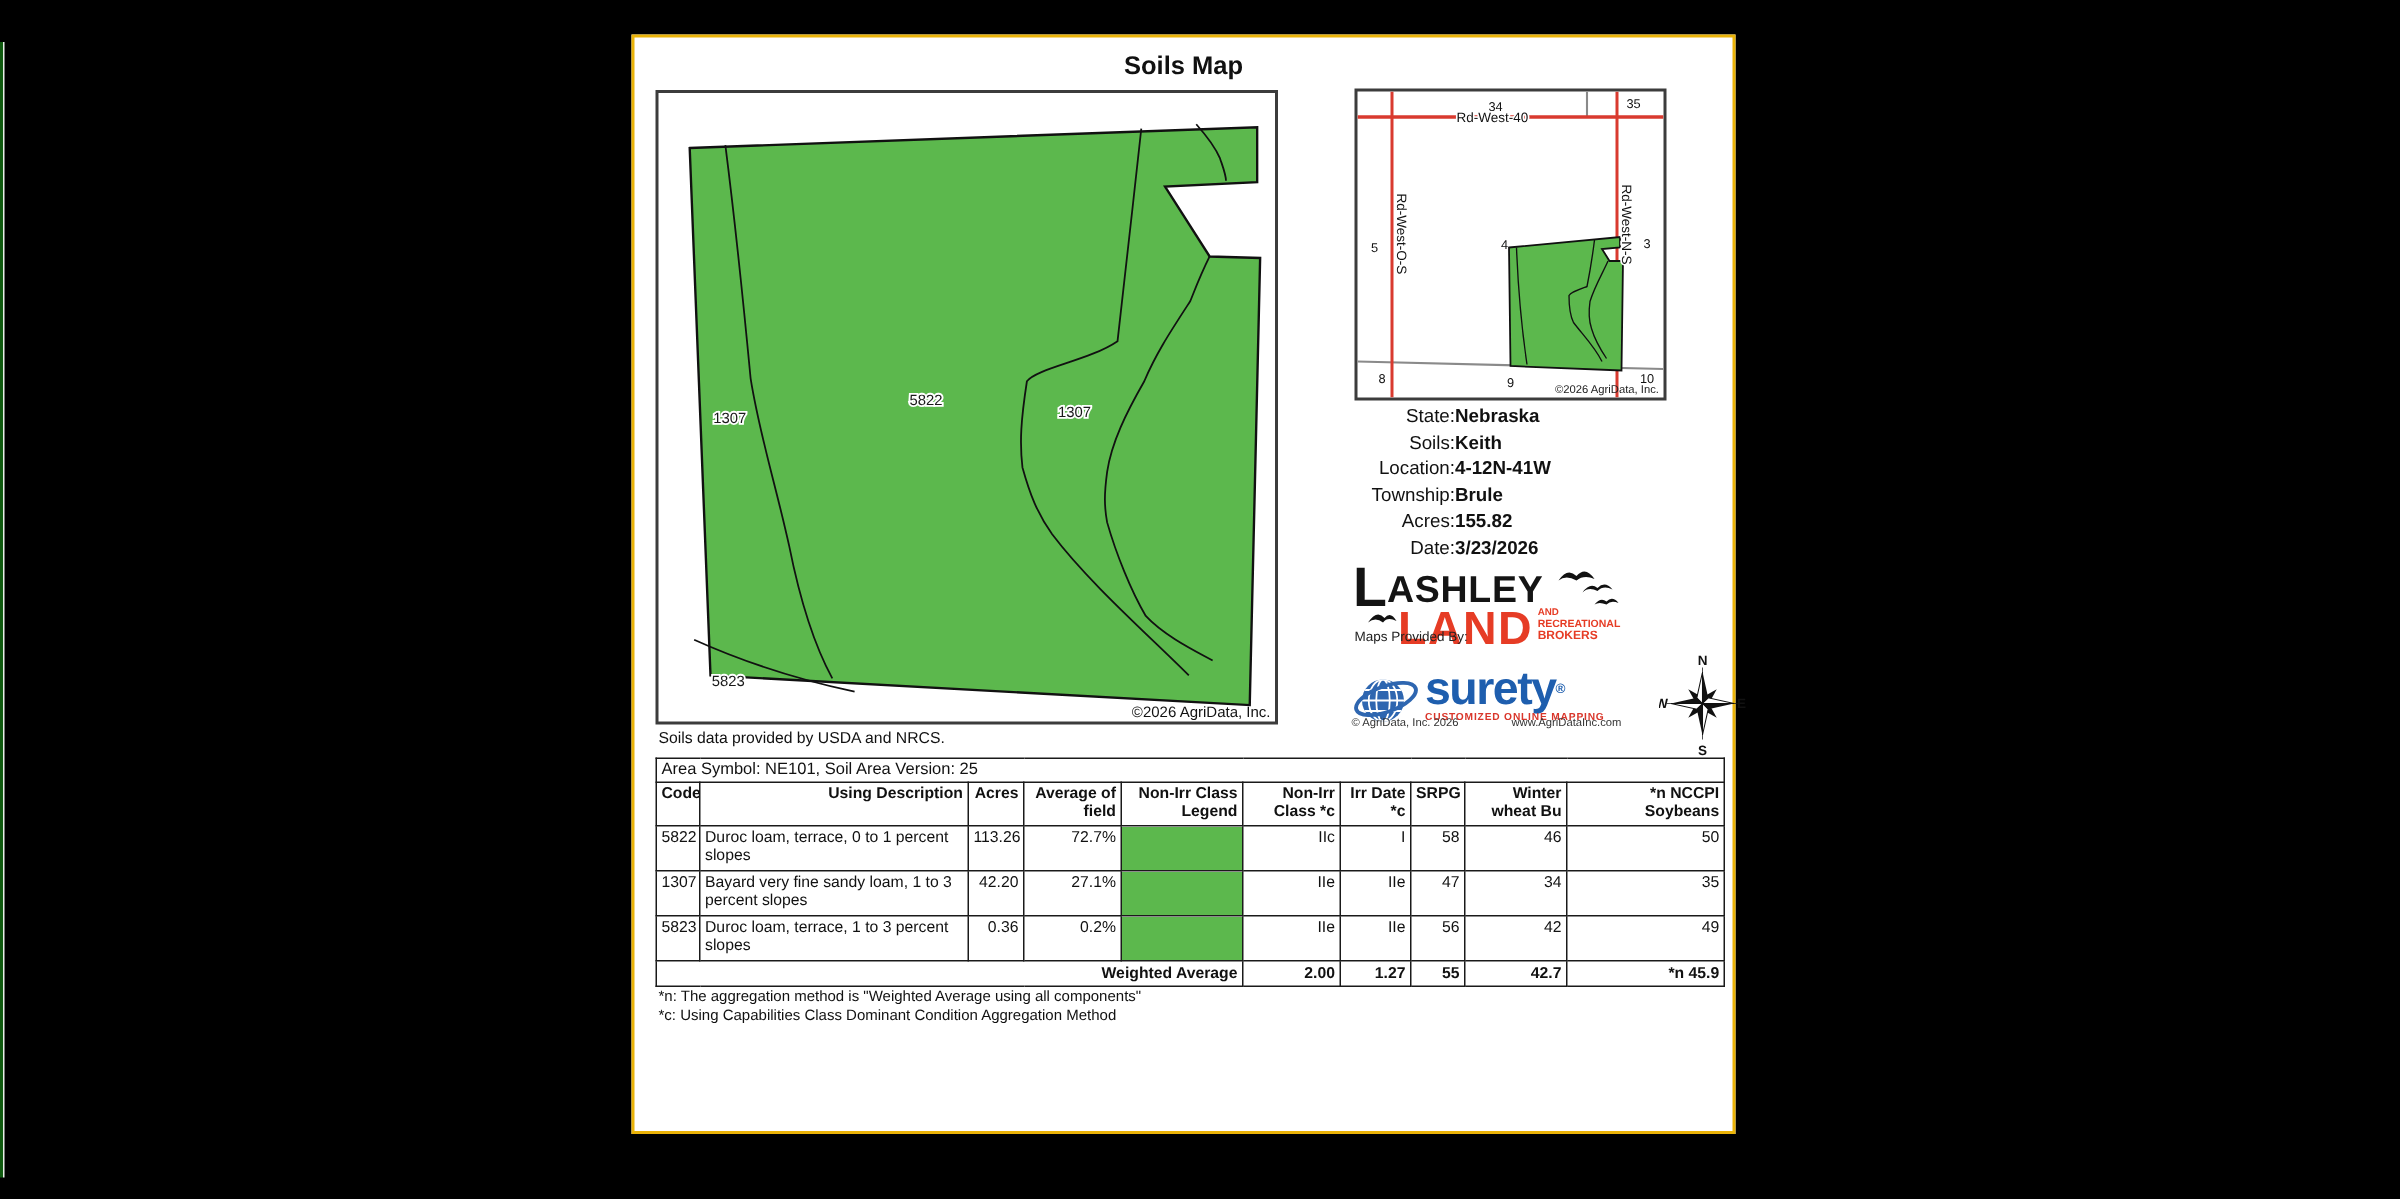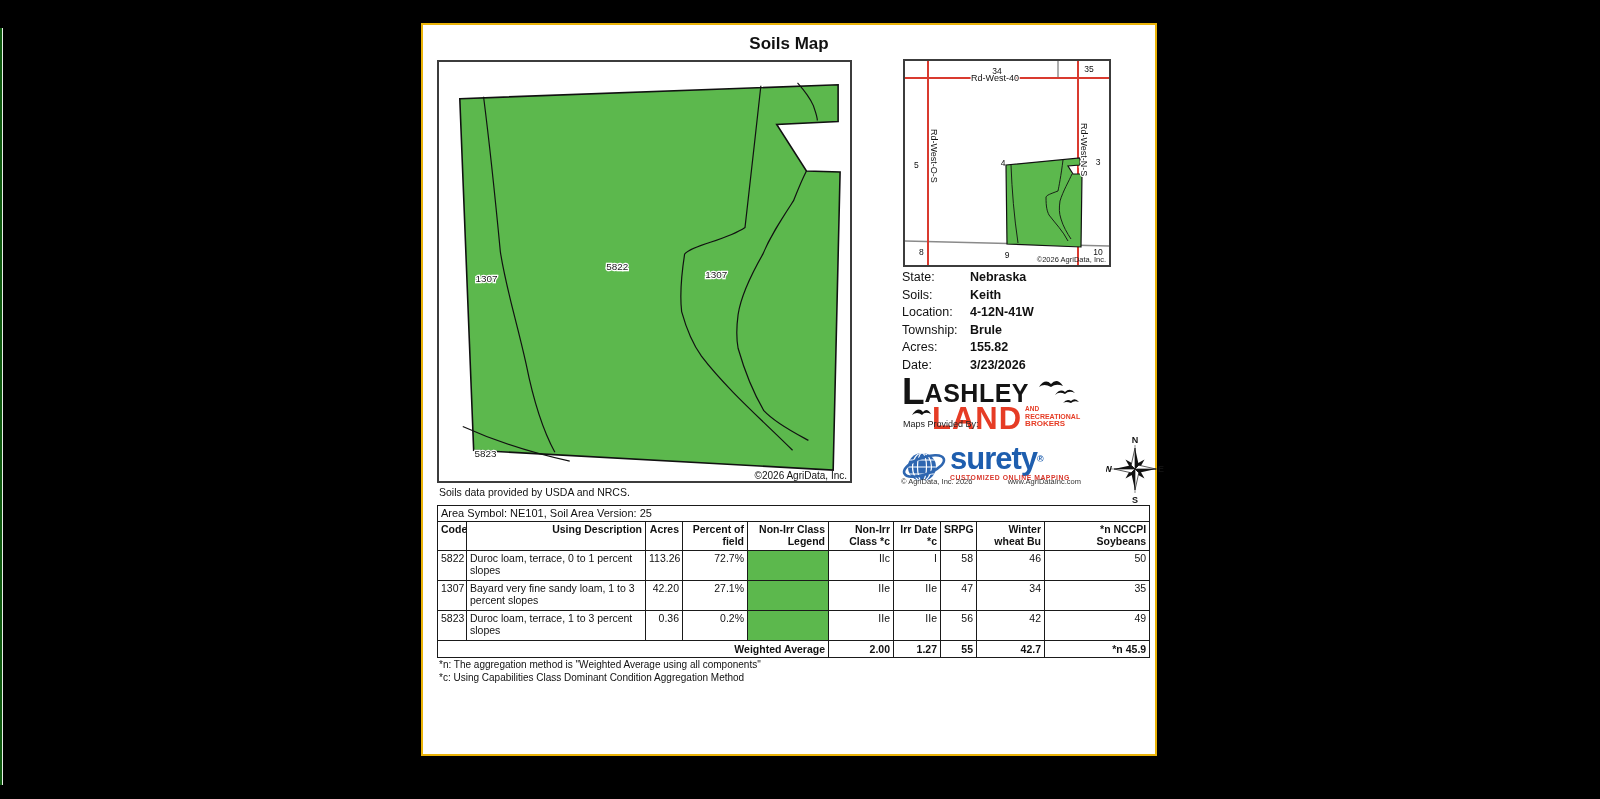--- a/index.html
+++ b/index.html
@@ -12,21 +12,21 @@
   .map-frame{left:14px;top:35px;width:415px;height:423px;border:2px solid #3c3c3c;box-sizing:border-box;background:#fff;}
   .map-frame svg{position:absolute;left:0;top:0;}
   .map-copy{right:3px;bottom:0px;font-size:10px;color:#111;}
   .loc-frame{left:480px;top:34px;width:208px;height:208px;border:2px solid #3c3c3c;box-sizing:border-box;background:#fff;}
   .soil-label{font-size:10px;fill:#1a1a1a;paint-order:stroke;stroke:#ffffff;stroke-width:2.5px;font-family:"Liberation Sans",sans-serif;}
   .sec-num{font-size:8.5px;fill:#111;font-family:"Liberation Sans",sans-serif;}
   .road-label{font-size:9px;fill:#111;paint-order:stroke;stroke:#fff;stroke-width:2.2px;font-family:"Liberation Sans",sans-serif;}
   .loc-copy{font-size:7.5px;fill:#222;font-family:"Liberation Sans",sans-serif;}
   .info{left:479px;top:245px;width:210px;font-size:12.5px;color:#111;}
   .info-row{height:17.5px;display:flex;}
-  .info-row .lbl{width:68px;}
+  .info-row .lbl{width:68px;text-align:right;}
   .info-row .val{font-weight:bold;}
   .lashley{left:479px;top:354px;width:190px;color:#141414;}
   .lash-row1{display:flex;align-items:flex-start;height:30px;}
   .lash-L{font-size:37px;font-weight:800;line-height:26px;}
   .lash-rest{font-size:25px;font-weight:800;letter-spacing:.5px;line-height:28px;}
   .lash-row2{display:flex;margin-left:8px;margin-top:-3px;align-items:flex-start;}
   .lash-land{font-size:31px;font-weight:800;color:#e63c25;line-height:26px;letter-spacing:1px;}
   .lash-sub{margin-left:3px;color:#e63c25;font-weight:800;line-height:1;}
   .lash-sub div:nth-child(1){font-size:6.5px;}
   .lash-sub div:nth-child(2){font-size:7px;}
@@ -228,21 +228,21 @@
           <col style="width:105px">
       </colgroup>
       <tbody>
           <tr class="area-row">
         <td colspan="10">Area Symbol: NE101, Soil Area Version: 25</td>
       </tr>
       <tr>
         <th>Code</th>
         <th>Using Description</th>
         <th>Acres</th>
-        <th>Percent of field</th>
+        <th>Average of field</th>
         <th>Non-Irr Class Legend</th>
         <th>Non-Irr Class *c</th>
         <th>Irr Date *c</th>
         <th>SRPG</th>
         <th>Winter wheat Bu</th>
         <th>*n NCCPI Soybeans</th>
       </tr>
       <tr class="data-row">
         <td>5822</td>
         <td>Duroc loam, terrace, 0 to 1 percent slopes</td>

